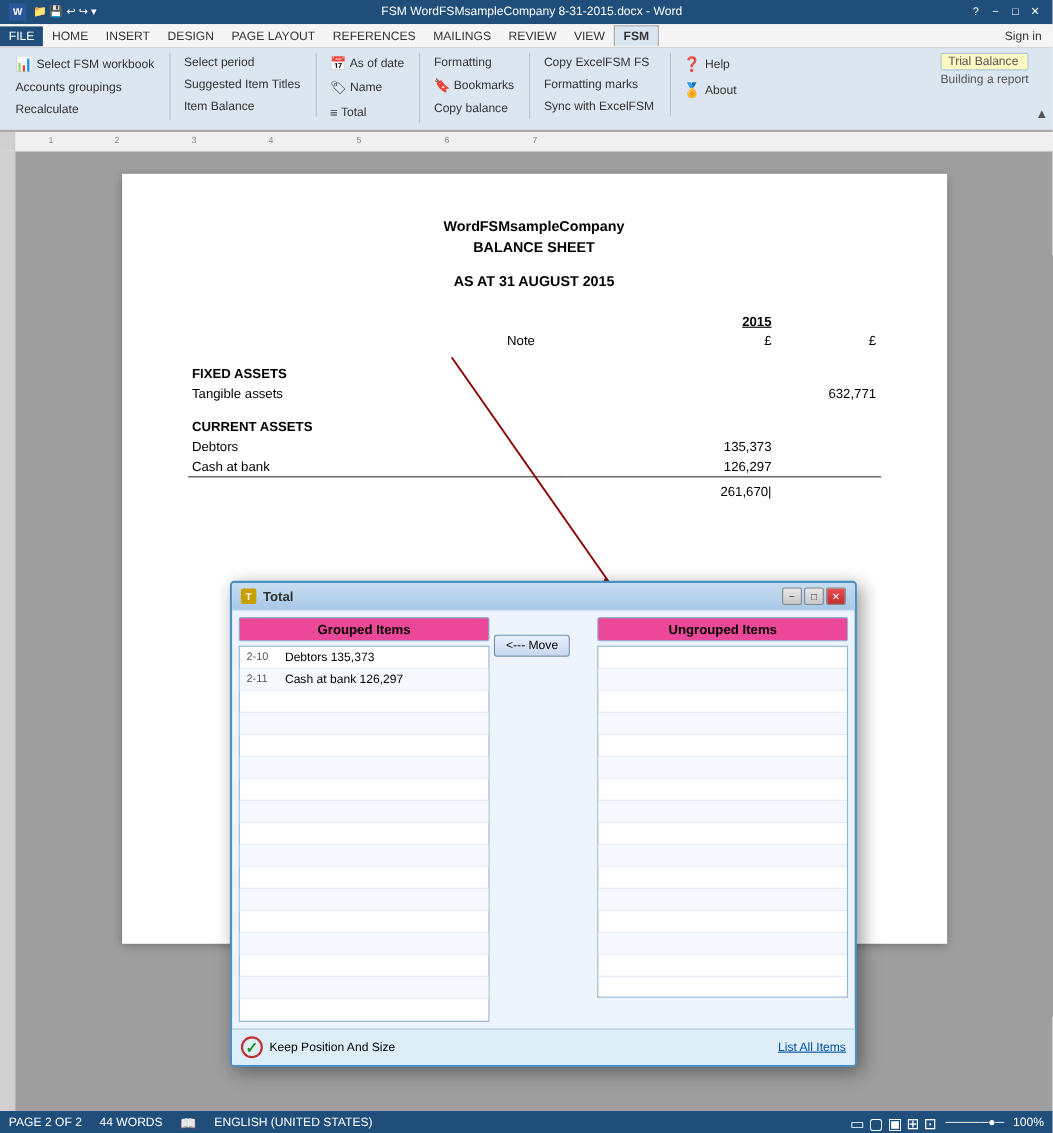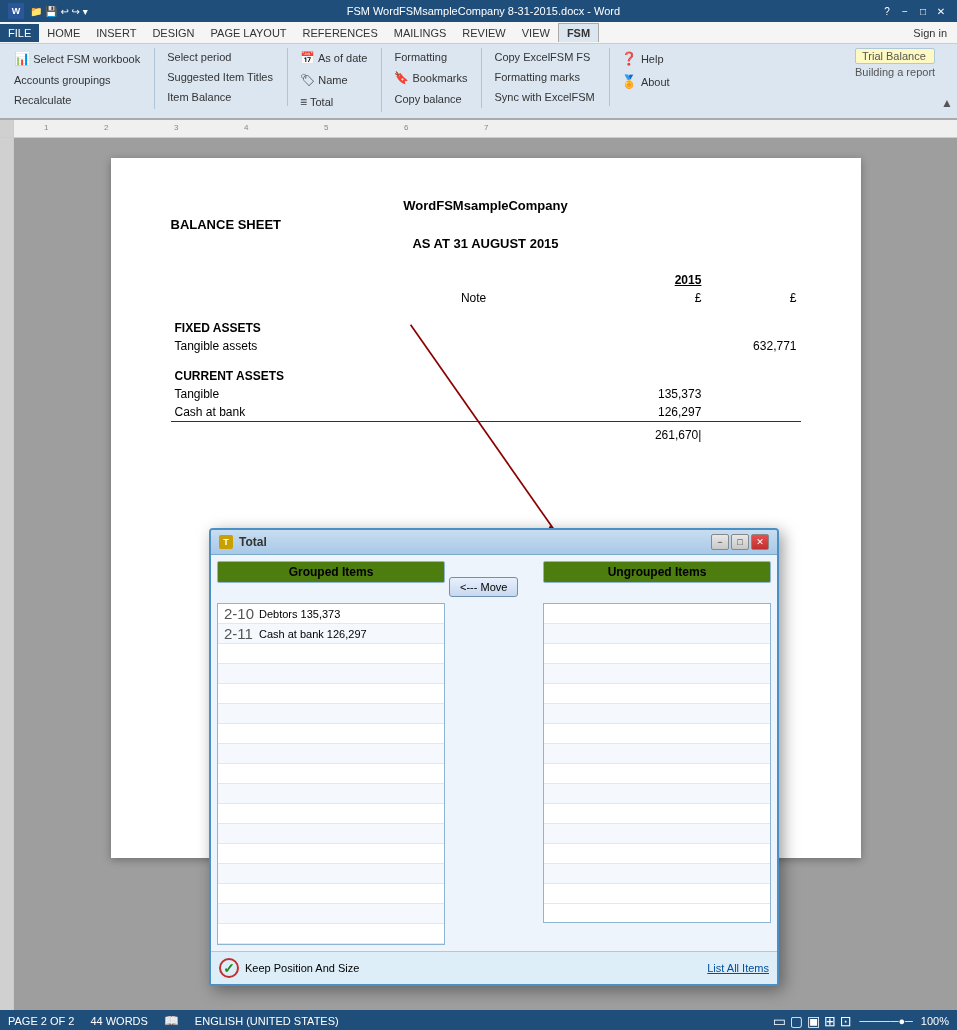--- a/index.html
+++ b/index.html
@@ -32,21 +32,21 @@
 
     
     .main-area { display: flex; height: calc(1030px - 22px - 22px - 74px - 18px - 22px); }
     .side-ruler { width: 14px; background: #d0d0d0; border-right: 1px solid #ccc; }
     .doc-area { flex: 1; background: #9e9e9e; overflow: hidden; position: relative; }
 
     
     .page { background: white; width: 750px; margin: 20px auto 0; padding: 40px 60px; position: relative; box-shadow: 0 2px 8px rgba(0,0,0,0.3); min-height: 700px; }
 
     .doc-company-name { text-align: center; font-weight: bold; font-size: 13px; margin-bottom: 4px; }
-    .doc-title { text-align: left; font-weight: bold; font-size: 13px; margin-bottom: 4px; }
+    .doc-title { text-align: center; font-weight: bold; font-size: 13px; margin-bottom: 16px; }
     .doc-subtitle { text-align: center; font-weight: bold; font-size: 13px; margin-bottom: 20px; }
 
     .doc-table { width: 100%; border-collapse: collapse; }
     .doc-table td { padding: 2px 4px; font-size: 12px; }
 
     
     .arrow-overlay { position: absolute; top: 0; left: 0; width: 100%; height: 100%; pointer-events: none; }
 
     
     .status-bar { background: #1f4e7a; color: white; height: 22px; display: flex; align-items: center; padding: 0 8px; font-size: 11px; gap: 16px; }
@@ -59,25 +59,25 @@
     .dialog-title-left { display: flex; align-items: center; gap: 6px; }
     .dialog-icon { width: 14px; height: 14px; background: #c8a000; border-radius: 2px; display: flex; align-items: center; justify-content: center; font-size: 9px; color: white; font-weight: bold; }
     .dialog-title-text { font-size: 12px; font-weight: bold; color: #333; }
     .dialog-controls { display: flex; gap: 2px; }
     .dialog-ctrl-btn { width: 18px; height: 16px; border: 1px solid #888; border-radius: 2px; background: linear-gradient(to bottom, #e8e8e8, #c8c8c8); cursor: pointer; display: flex; align-items: center; justify-content: center; font-size: 9px; color: #333; }
     .dialog-ctrl-btn.close-btn { background: linear-gradient(to bottom, #e85050, #c03030); color: white; }
 
     .dialog-body { padding: 6px; }
     .dialog-columns { display: flex; gap: 4px; }
     .dialog-col { flex: 1; }
-    .dialog-col-header { text-align: center; font-weight: bold; font-size: 12px; padding: 3px; background: #4d7c0f; border: 1px solid #90b4d4; border-radius: 2px; margin-bottom: 20px; }
+    .dialog-col-header { text-align: center; font-weight: bold; font-size: 12px; padding: 3px; background: #ec4899; border: 1px solid #90b4d4; border-radius: 2px; margin-bottom: 4px; }
     .dialog-list { border: 1px solid #90b4d4; background: white; min-height: 320px; }
     .dialog-list-item { padding: 2px 6px; font-size: 11px; cursor: pointer; }
     .dialog-list-item.selected { background: #4a90d4; color: white; }
-    .dialog-list-num { width: 35px; font-size: 15px; color: #555; }
+    .dialog-list-num { width: 35px; font-size: 10px; color: #555; }
     .dialog-list-text { flex: 1; font-size: 11px; }
 
     .dialog-middle { display: flex; flex-direction: column; align-items: flex-start; justify-content: flex-start; padding-top: 16px; width: 90px; }
     .move-btn { background: linear-gradient(to bottom, #e8f0fc, #c8d8f0); border: 1px solid #7090b0; border-radius: 3px; padding: 3px 10px; font-size: 11px; cursor: pointer; white-space: nowrap; }
 
     .dialog-footer { display: flex; align-items: center; padding: 6px 8px; border-top: 1px solid #b0c8d8; background: #ddeef8; }
     .checkbox-area { display: flex; align-items: center; gap: 6px; font-size: 11px; }
     .checkbox-circle { width: 20px; height: 20px; border: 2px solid #c03030; border-radius: 50%; display: flex; align-items: center; justify-content: center; }
     .checkmark { color: #1a8a1a; font-size: 14px; font-weight: bold; }
     .list-all-btn { margin-left: auto; font-size: 11px; color: #0050a0; cursor: pointer; text-decoration: underline; }
@@ -294,21 +294,21 @@
           <td></td>
           <td></td>
           <td></td>
           <td style="text-align:right;">632,771</td>
         </tr>
 
         <tr>
           <td colspan="5" style="padding-top:14px;font-weight:bold;">CURRENT ASSETS</td>
         </tr>
         <tr>
-          <td>Tangible</td>
+          <td>Debtors</td>
           <td></td>
           <td></td>
           <td style="text-align:right;">135,373</td>
           <td></td>
         </tr>
         <tr>
           <td>Cash at bank</td>
           <td></td>
           <td></td>
           <td style="text-align:right;">126,297</td>

